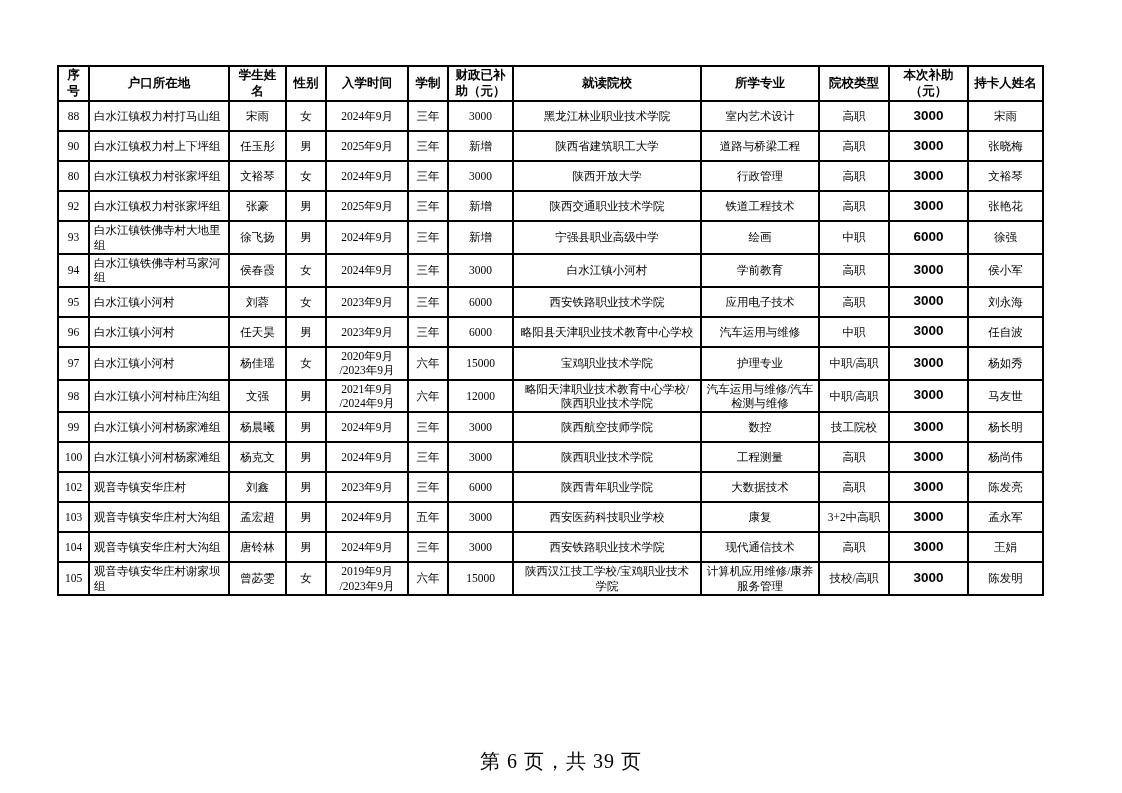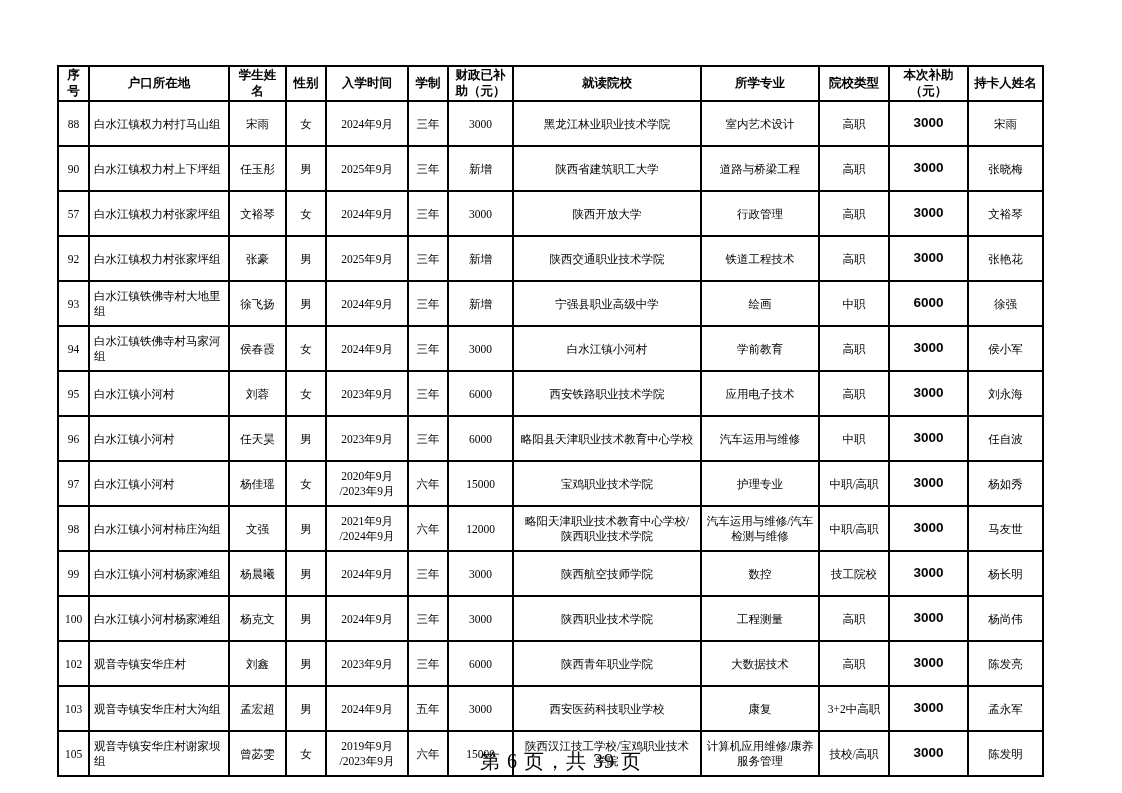--- a/index.html
+++ b/index.html
@@ -35,21 +35,21 @@
   }
   .subsidy-table thead tr {
     height: 28px;
   }
   .subsidy-table th {
     font-size: 12.5px;
     font-weight: bold;
     font-family: "Liberation Serif", "DejaVu Serif", serif;
   }
   .subsidy-table tbody tr {
-    height: 45px;
+    height: 30px;
   }
   .subsidy-table td {
     font-size: 11.5px;
   }
   .subsidy-table td.cell-residence {
     text-align: left;
     padding-left: 4px;
     padding-right: 1px;
   }
   .subsidy-table td.cell-current-subsidy {
@@ -130,21 +130,21 @@
     <td class="cell-enrollment-date">2025年9月</td>
     <td class="cell-duration">三年</td>
     <td class="cell-subsidized-amount">新增</td>
     <td class="cell-school">陕西省建筑职工大学</td>
     <td class="cell-major">道路与桥梁工程</td>
     <td class="cell-school-type">高职</td>
     <td class="cell-current-subsidy">3000</td>
     <td class="cell-cardholder">张晓梅</td>
   </tr>
         <tr>
-    <td class="cell-serial">57</td>
+    <td class="cell-serial">80</td>
     <td class="cell-residence">白水江镇权力村张家坪组</td>
     <td class="cell-student-name">文裕琴</td>
     <td class="cell-gender">女</td>
     <td class="cell-enrollment-date">2024年9月</td>
     <td class="cell-duration">三年</td>
     <td class="cell-subsidized-amount">3000</td>
     <td class="cell-school">陕西开放大学</td>
     <td class="cell-major">行政管理</td>
     <td class="cell-school-type">高职</td>
     <td class="cell-current-subsidy">3000</td>
@@ -304,20 +304,34 @@
     <td class="cell-enrollment-date">2024年9月</td>
     <td class="cell-duration">五年</td>
     <td class="cell-subsidized-amount">3000</td>
     <td class="cell-school">西安医药科技职业学校</td>
     <td class="cell-major">康复</td>
     <td class="cell-school-type">3+2中高职</td>
     <td class="cell-current-subsidy">3000</td>
     <td class="cell-cardholder">孟永军</td>
   </tr>
         <tr>
+    <td class="cell-serial">104</td>
+    <td class="cell-residence">观音寺镇安华庄村大沟组</td>
+    <td class="cell-student-name">唐铃林</td>
+    <td class="cell-gender">男</td>
+    <td class="cell-enrollment-date">2024年9月</td>
+    <td class="cell-duration">三年</td>
+    <td class="cell-subsidized-amount">3000</td>
+    <td class="cell-school">西安铁路职业技术学院</td>
+    <td class="cell-major">现代通信技术</td>
+    <td class="cell-school-type">高职</td>
+    <td class="cell-current-subsidy">3000</td>
+    <td class="cell-cardholder">王娟</td>
+  </tr>
+        <tr>
     <td class="cell-serial">105</td>
     <td class="cell-residence">观音寺镇安华庄村谢家坝
 组</td>
     <td class="cell-student-name">曾苾雯</td>
     <td class="cell-gender">女</td>
     <td class="cell-enrollment-date">2019年9月
 /2023年9月</td>
     <td class="cell-duration">六年</td>
     <td class="cell-subsidized-amount">15000</td>
     <td class="cell-school">陕西汉江技工学校/宝鸡职业技术

